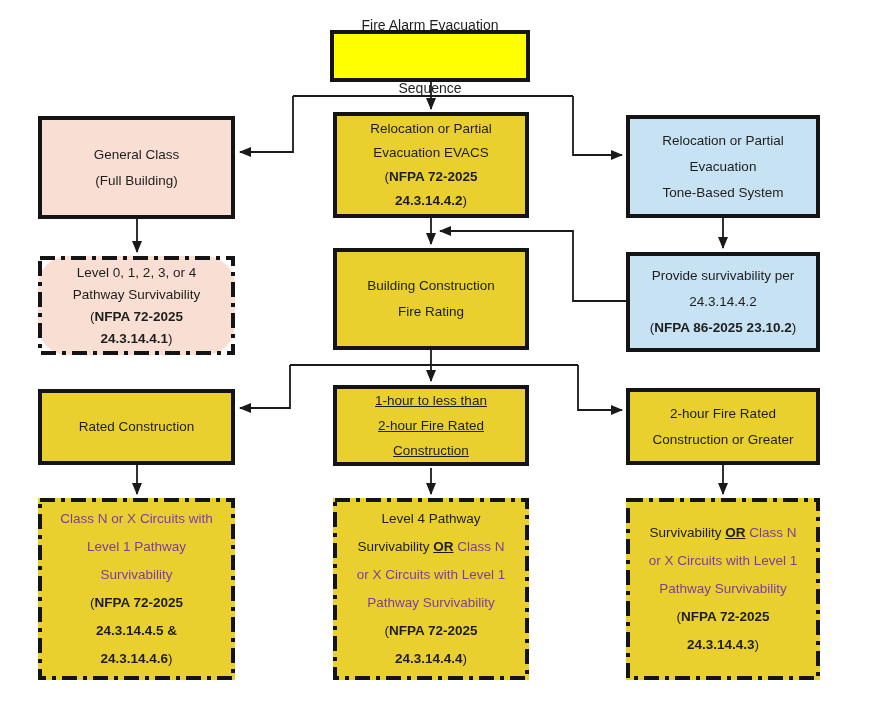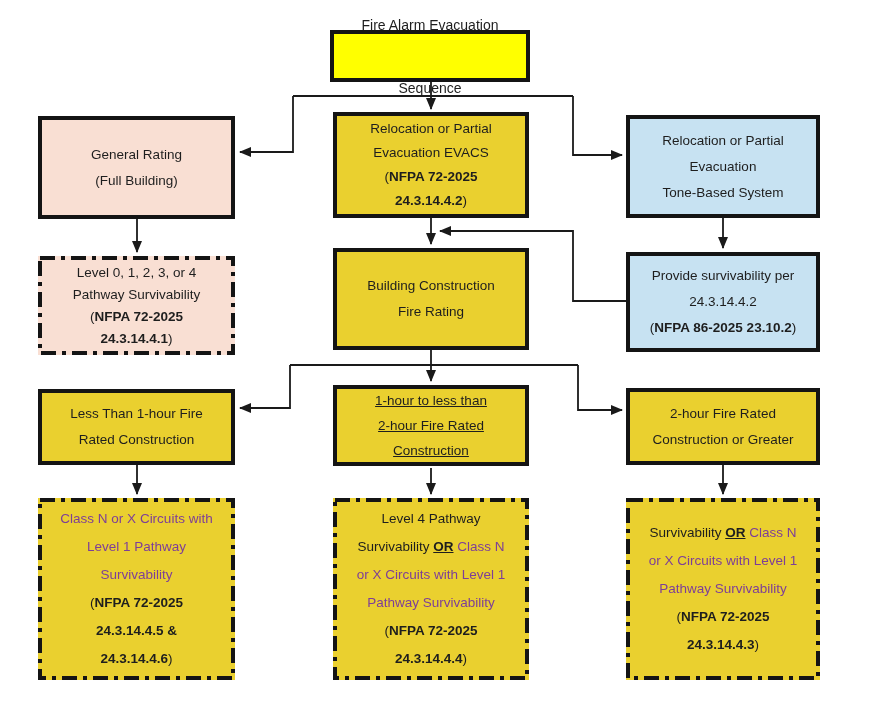--- a/index.html
+++ b/index.html
@@ -24,21 +24,21 @@
   .node.dashed{border:none;}
   .tline{width:100%;}
   .b{font-weight:bold;}
   .p{color:var(--purple,#7d3e98);}
   .u{text-decoration:underline;}
 
   #node-title{left:330px;top:30px;width:200px;height:52px;background:var(--yellow,#ffff00);font-size:14px;line-height:22px;gap:41px;}
   #node-general-alarm{left:38px;top:116px;width:197px;height:103px;background:var(--pink,#f9dfd3);line-height:26px;}
   #node-evacs{left:333px;top:112px;width:196px;height:106px;background:var(--gold,#ead02f);line-height:24px;}
   #node-tone-based{left:626px;top:115px;width:194px;height:103px;background:var(--blue,#c7e2f2);line-height:26px;}
-  #node-pathway-survivability{left:38px;top:256px;width:197px;height:99px;background:var(--pink,#f9dfd3);line-height:22px;}
+  #node-pathway-survivability{left:38px;top:256px;width:197px;height:99px;background:var(--pink,#f9dfd3);line-height:22px;border-radius:30px;}
   #node-building-construction{left:333px;top:248px;width:196px;height:102px;background:var(--gold,#ead02f);line-height:26px;}
   #node-provide-survivability{left:626px;top:252px;width:194px;height:100px;background:var(--blue,#c7e2f2);line-height:26px;text-align:center;}
   #node-less-than-1hr{left:38px;top:389px;width:197px;height:76px;background:var(--gold,#ead02f);line-height:26px;}
   #node-1hr-to-2hr{left:333px;top:385px;width:196px;height:81px;background:var(--gold,#ead02f);line-height:25px;text-decoration:underline;}
   #node-2hr-or-greater{left:626px;top:388px;width:194px;height:77px;background:var(--gold,#ead02f);line-height:26px;}
   #node-class-n-or-x{left:38px;top:498px;width:197px;height:182px;background:var(--gold,#ead02f);line-height:28px;}
   #node-level4-pathway{left:333px;top:498px;width:196px;height:182px;background:var(--gold,#ead02f);line-height:28px;}
   #node-level-2-or-3-pathway{left:626px;top:498px;width:194px;height:182px;background:var(--gold,#ead02f);line-height:28px;}
 
   #connector-layer{
@@ -56,21 +56,21 @@
 <body>
 
 <div id="canvas">
 
   <div class="node" id="node-title">
       <div class="tline"><span>Fire Alarm Evacuation</span></div>
       <div class="tline"><span>Sequence</span></div>
     </div>
 
   <div class="node" id="node-general-alarm">
-      <div class="tline"><span>General Rating</span></div>
+      <div class="tline"><span>General Class</span></div>
       <div class="tline"><span>(Full Building)</span></div>
     </div>
   <div class="node" id="node-evacs">
       <div class="tline"><span>Relocation or Partial</span></div>
       <div class="tline"><span>Evacuation EVACS</span></div>
       <div class="tline"><span>(</span><span class="b">NFPA 72-2025</span></div>
       <div class="tline"><span class="b">24.3.14.4.2</span><span>)</span></div>
     </div>
   <div class="node" id="node-tone-based">
       <div class="tline"><span>Relocation or Partial</span></div>
@@ -88,21 +88,20 @@
       <div class="tline"><span>Building Construction</span></div>
       <div class="tline"><span>Fire Rating</span></div>
     </div>
   <div class="node" id="node-provide-survivability">
       <div class="tline"><span>Provide survivability per</span></div>
       <div class="tline"><span>24.3.14.4.2</span></div>
       <div class="tline"><span>(</span><span class="b">NFPA 86-2025 23.10.2</span><span>)</span></div>
     </div>
 
   <div class="node" id="node-less-than-1hr">
-      <div class="tline"><span>Less Than 1-hour Fire</span></div>
       <div class="tline"><span>Rated Construction</span></div>
     </div>
   <div class="node" id="node-1hr-to-2hr">
       <div class="tline"><span>1-hour to less than</span></div>
       <div class="tline"><span>2-hour Fire Rated</span></div>
       <div class="tline"><span>Construction</span></div>
     </div>
   <div class="node" id="node-2hr-or-greater">
       <div class="tline"><span>2-hour Fire Rated</span></div>
       <div class="tline"><span>Construction or Greater</span></div>

